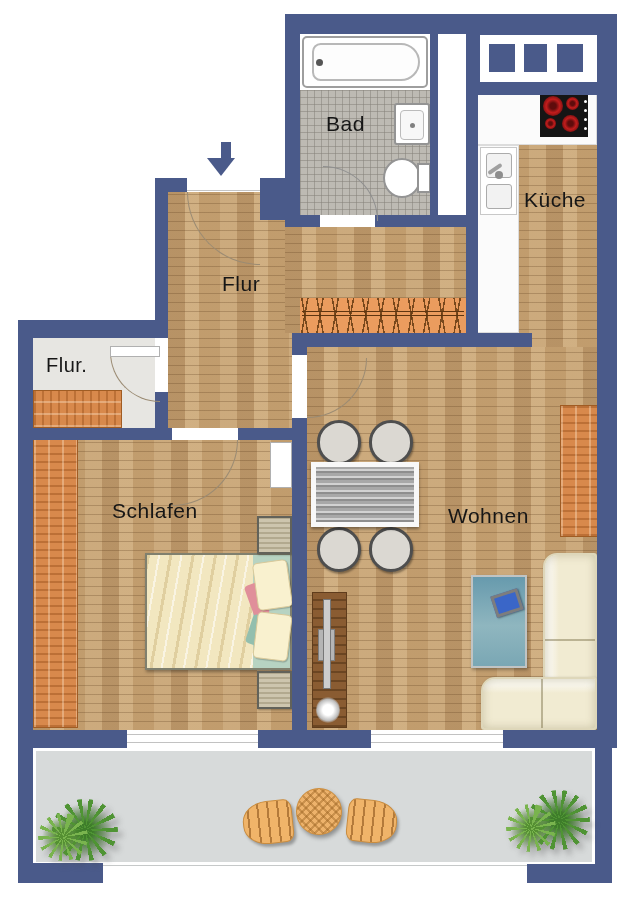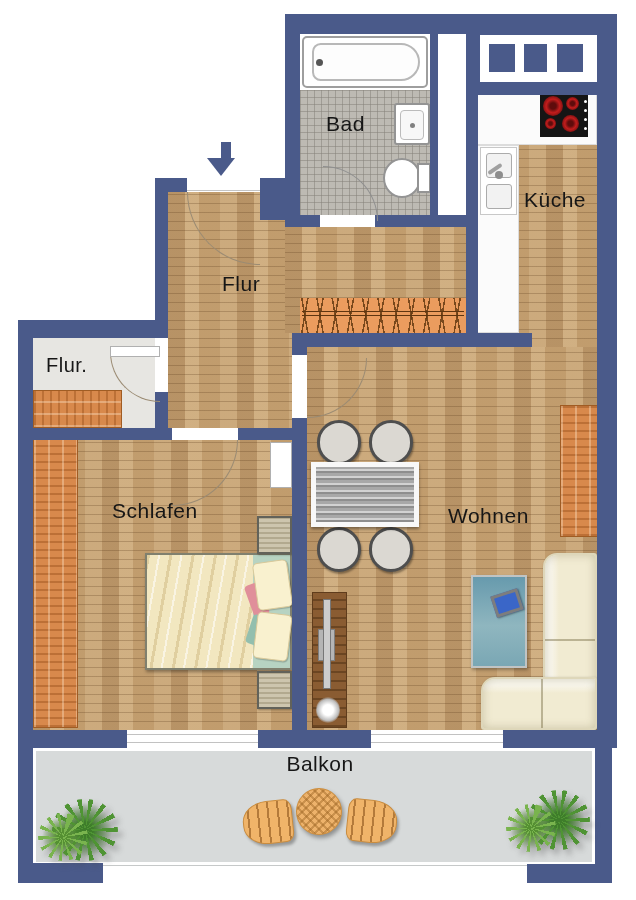--- a/index.html
+++ b/index.html
@@ -193,15 +193,14 @@
     <div class="burst" style="left:22px;top:0px;width:62px;height:60px;"></div>
     <div class="burst light" style="left:0px;top:14px;width:50px;height:48px;"></div>
   </div>
 
   <div class="rlabel" style="left:326px;top:112px;">Bad</div>
   <div class="rlabel" style="left:524px;top:188px;">Küche</div>
   <div class="rlabel" style="left:222px;top:272px;">Flur</div>
   <div class="rlabel" style="left:46px;top:354px;font-size:20px;">Flur.</div>
   <div class="rlabel" style="left:112px;top:499px;">Schlafen</div>
   <div class="rlabel" style="left:448px;top:504px;">Wohnen</div>
-  <div class="rlabel" style="left:240px;top:752px;width:160px;text-align:center;">Balkon</div>
 
 </div>
 
 </body></html>

